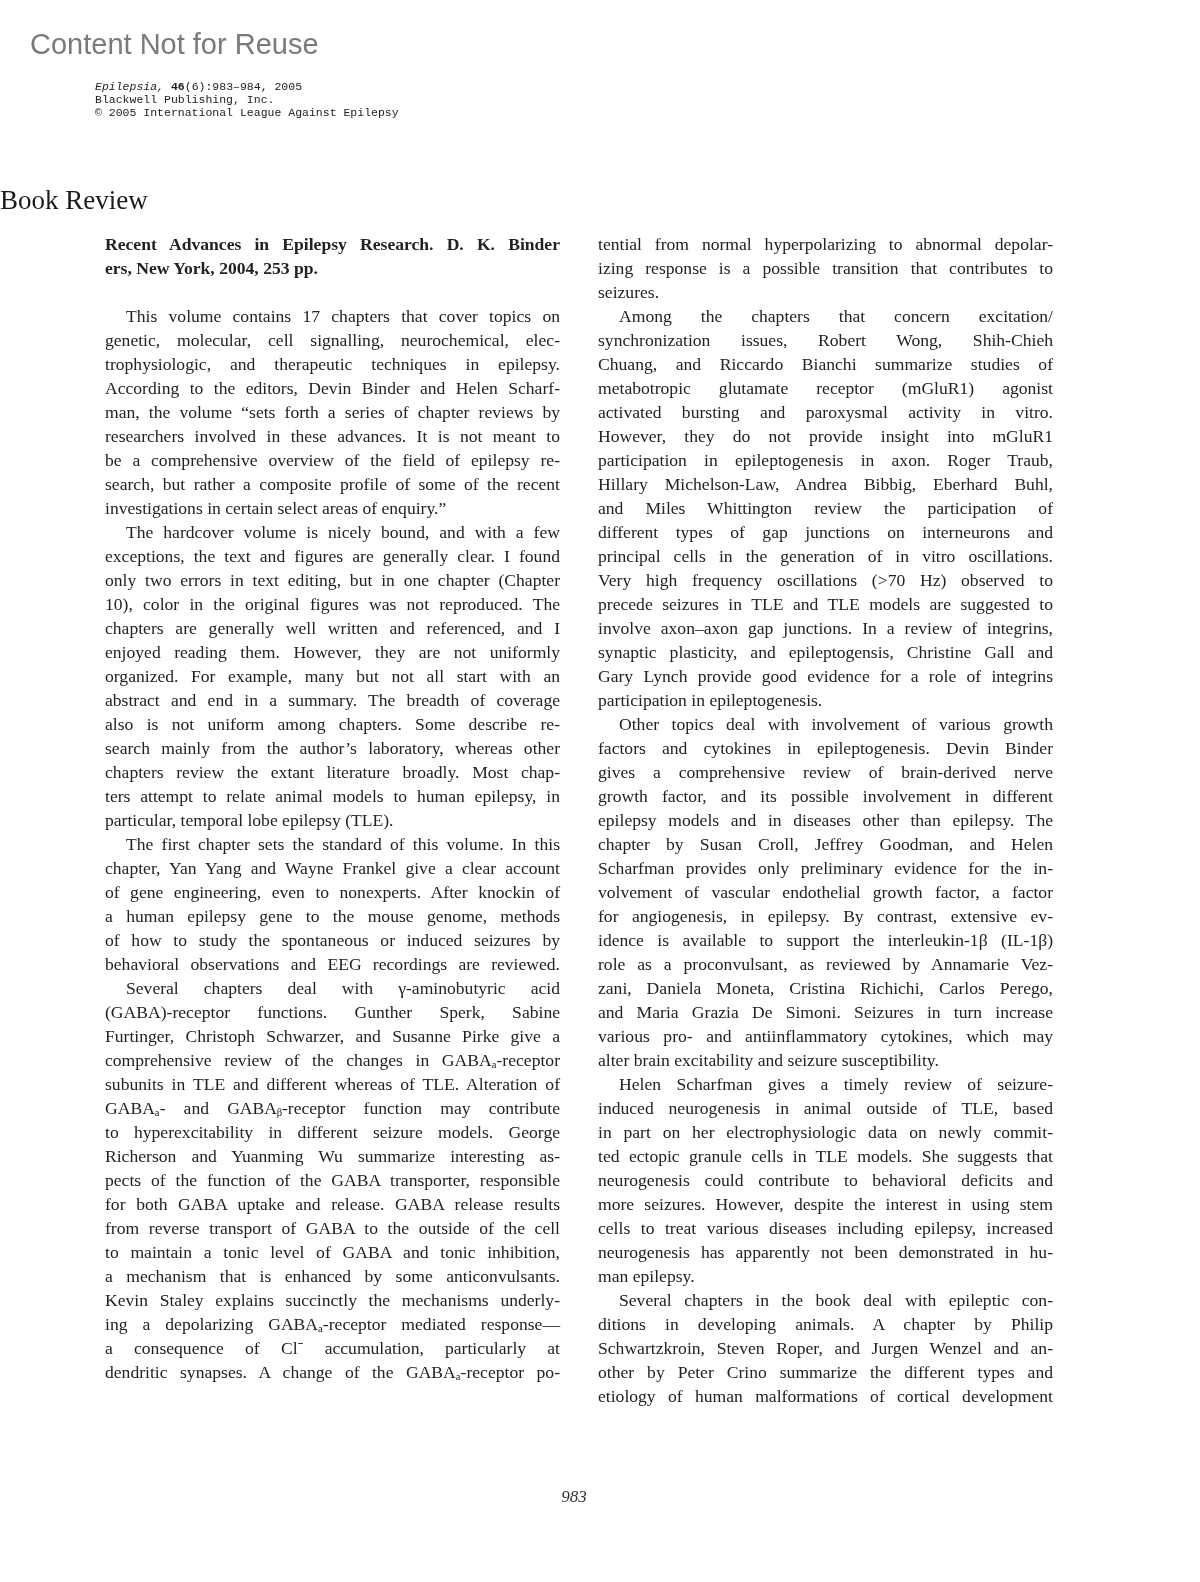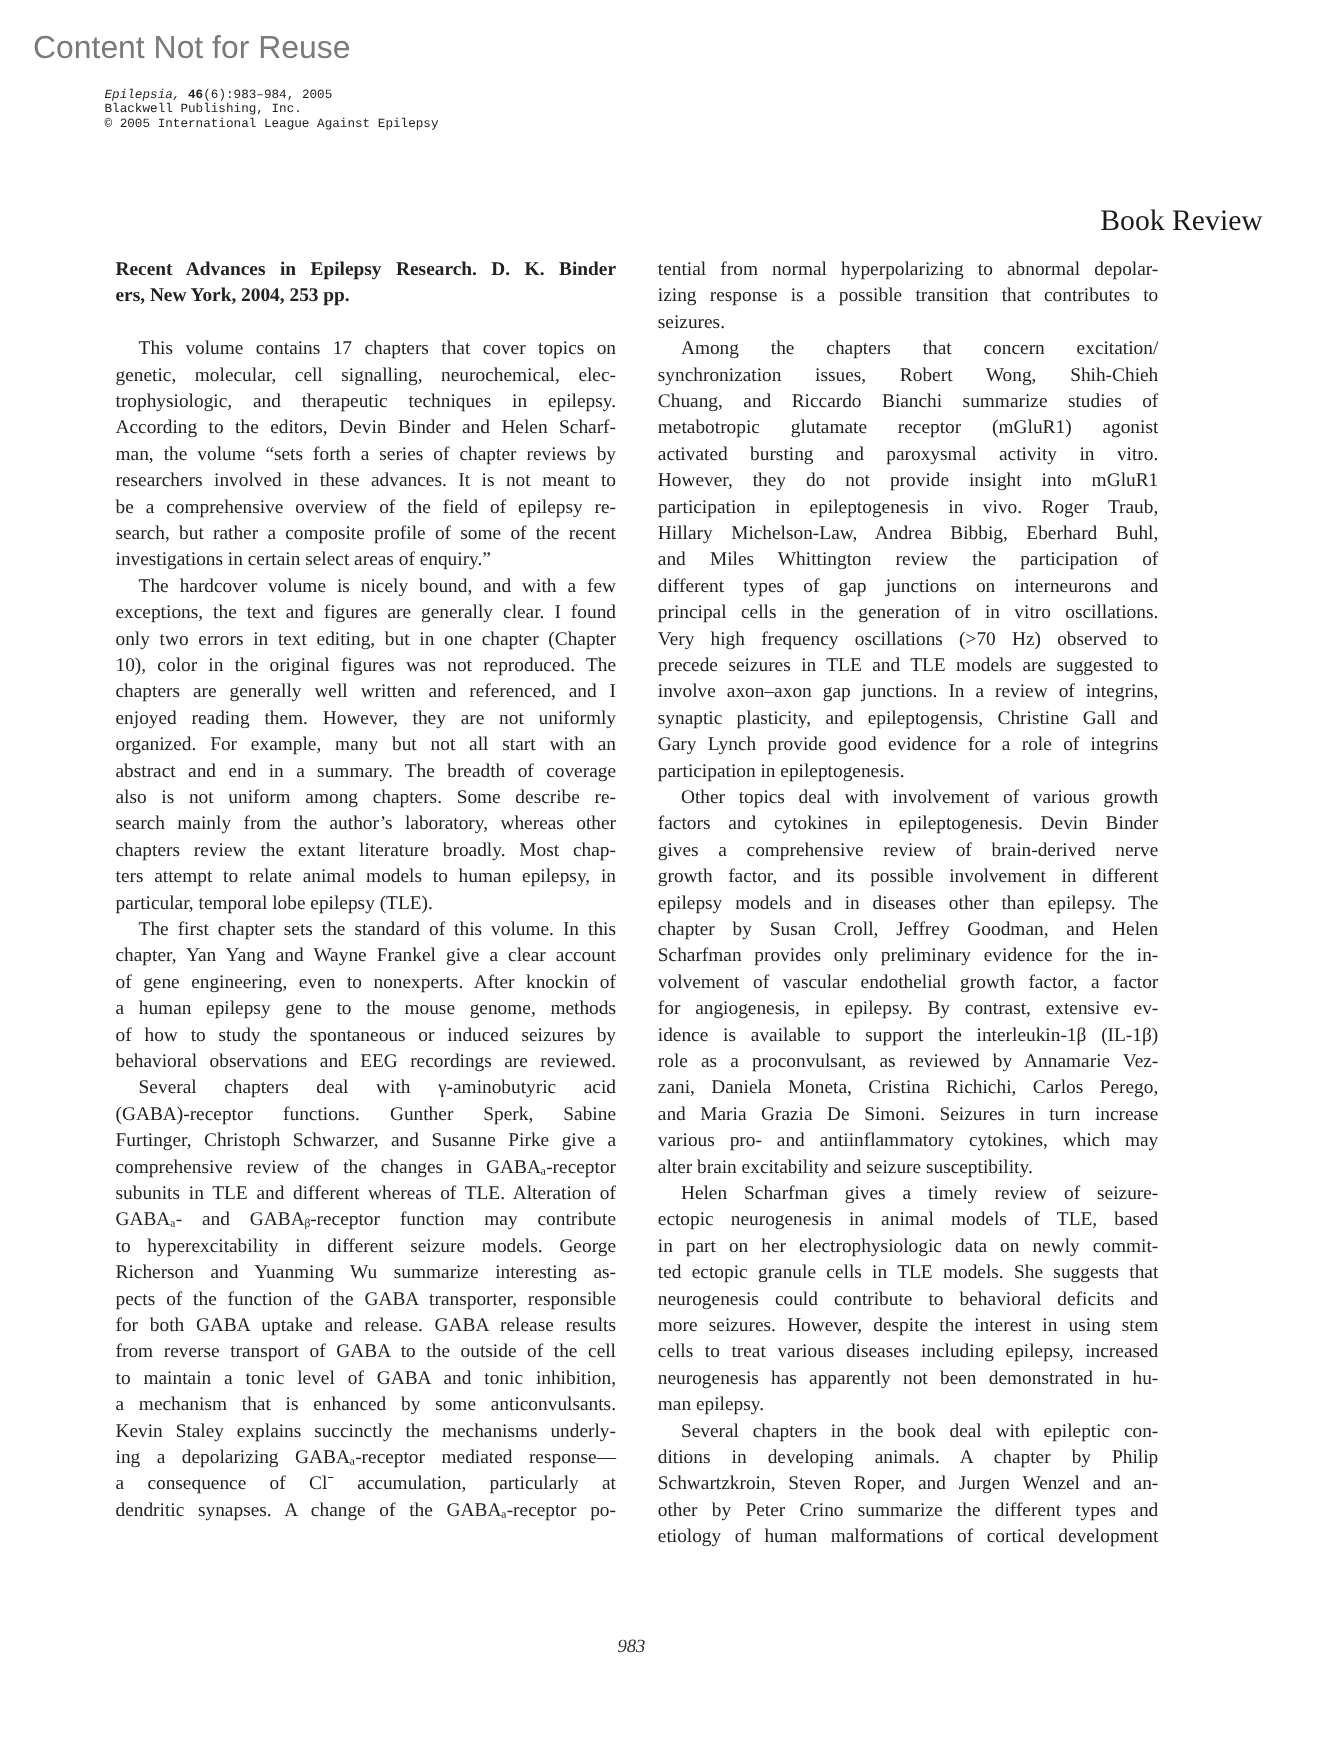--- a/index.html
+++ b/index.html
@@ -8,21 +8,21 @@
     position: absolute; left: 30px; top: 28px;
     font-family: "Liberation Sans", sans-serif; font-size: 29px; color: #7a7a7a;
     letter-spacing: 0px;
   }
   .masthead {
     position: absolute; left: 95px; top: 80px;
     font-family: Liberation Mono, monospace; font-size: 11.5px; line-height: 13px; color: #222;
   }
   .masthead .jname { font-style: italic; }
   .section-title {
-    position: absolute; left: 0; width: 1148px; top: 185px; text-align: right;
+    position: absolute; left: 0; width: 1148px; top: 185px; text-align: left;
     font-family: "Liberation Serif", serif; font-size: 27px; color: #1a1a1a;
   }
   .col {
     position: absolute; top: 232px; width: 455px;
     font-family: "Liberation Serif", serif; font-size: 17.6px; color: #222;
   }
   .col.left { left: 105px; }
   .col.right { left: 598px; }
   .line {
     height: 24px; line-height: 24px; white-space: nowrap;
@@ -112,21 +112,21 @@
   <div id="right-body">
       <div class="line">tential from normal hyperpolarizing to abnormal depolar-</div>
       <div class="line">izing response is a possible transition that contributes to</div>
       <div class="line last">seizures.</div>
       <div class="line indent">Among the chapters that concern excitation/</div>
       <div class="line">synchronization issues, Robert Wong, Shih-Chieh</div>
       <div class="line">Chuang, and Riccardo Bianchi summarize studies of</div>
       <div class="line">metabotropic glutamate receptor (mGluR1) agonist</div>
       <div class="line">activated bursting and paroxysmal activity in vitro.</div>
       <div class="line">However, they do not provide insight into mGluR1</div>
-      <div class="line">participation in epileptogenesis in vivo. Roger Traub,</div>
+      <div class="line">participation in epileptogenesis in axon. Roger Traub,</div>
       <div class="line">Hillary Michelson-Law, Andrea Bibbig, Eberhard Buhl,</div>
       <div class="line">and Miles Whittington review the participation of</div>
       <div class="line">different types of gap junctions on interneurons and</div>
       <div class="line">principal cells in the generation of in vitro oscillations.</div>
       <div class="line">Very high frequency oscillations (&gt;70 Hz) observed to</div>
       <div class="line">precede seizures in TLE and TLE models are suggested to</div>
       <div class="line">involve axon–axon gap junctions. In a review of integrins,</div>
       <div class="line">synaptic plasticity, and epileptogensis, Christine Gall and</div>
       <div class="line">Gary Lynch provide good evidence for a role of integrins</div>
       <div class="line last">participation in epileptogenesis.</div>
@@ -139,21 +139,21 @@
       <div class="line">Scharfman provides only preliminary evidence for the in-</div>
       <div class="line">volvement of vascular endothelial growth factor, a factor</div>
       <div class="line">for angiogenesis, in epilepsy. By contrast, extensive ev-</div>
       <div class="line">idence is available to support the interleukin-1β (IL-1β)</div>
       <div class="line">role as a proconvulsant, as reviewed by Annamarie Vez-</div>
       <div class="line">zani, Daniela Moneta, Cristina Richichi, Carlos Perego,</div>
       <div class="line">and Maria Grazia De Simoni. Seizures in turn increase</div>
       <div class="line">various pro- and antiinflammatory cytokines, which may</div>
       <div class="line last">alter brain excitability and seizure susceptibility.</div>
       <div class="line indent">Helen Scharfman gives a timely review of seizure-</div>
-      <div class="line">ectopic neurogenesis in animal models of TLE, based</div>
+      <div class="line">induced neurogenesis in animal outside of TLE, based</div>
       <div class="line">in part on her electrophysiologic data on newly commit-</div>
       <div class="line">ted ectopic granule cells in TLE models. She suggests that</div>
       <div class="line">neurogenesis could contribute to behavioral deficits and</div>
       <div class="line">more seizures. However, despite the interest in using stem</div>
       <div class="line">cells to treat various diseases including epilepsy, increased</div>
       <div class="line">neurogenesis has apparently not been demonstrated in hu-</div>
       <div class="line last">man epilepsy.</div>
       <div class="line indent">Several chapters in the book deal with epileptic con-</div>
       <div class="line">ditions in developing animals. A chapter by Philip</div>
       <div class="line">Schwartzkroin, Steven Roper, and Jurgen Wenzel and an-</div>

